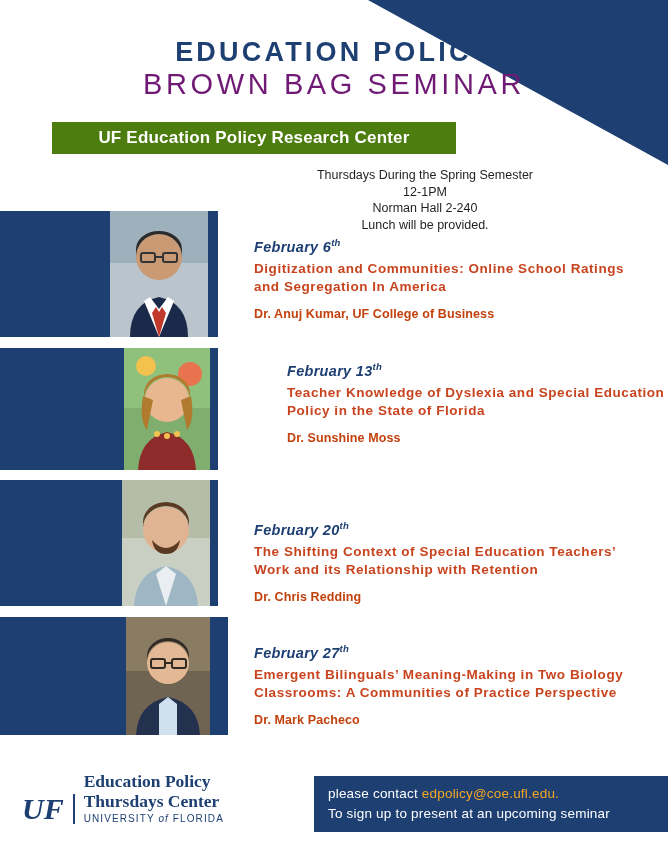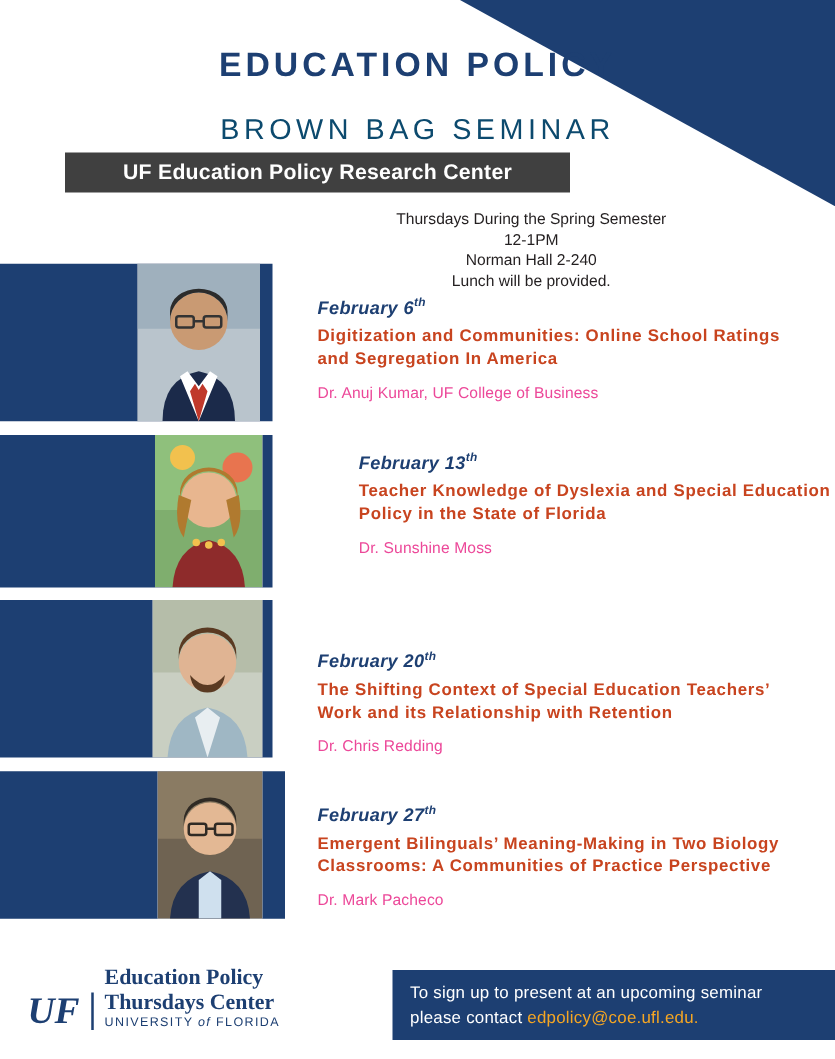--- a/index.html
+++ b/index.html
@@ -35,35 +35,35 @@
     text-align: center;
   }
   .title-main {
     font-size: 27px;
     font-weight: bold;
     letter-spacing: 3.2px;
     color: #1d3f72;
     line-height: 1.1;
   }
   .title-sub {
-    margin-top: 22px;
-    font-size: 23px;
+    margin-top: 0;
+    font-size: 29px;
     letter-spacing: 3.6px;
-    color: #0c4a6e;
+    color: #701a75;
     font-weight: normal;
   }
 
   
   .banner {
     position: absolute;
     top: 122px;
     left: 52px;
     width: 404px;
     height: 32px;
-    background: #404040;
+    background: #4d7c0f;
     display: flex;
     align-items: center;
     justify-content: center;
   }
   .banner-text {
     color: #ffffff;
     font-size: 17px;
     font-weight: bold;
     letter-spacing: 0.2px;
   }
@@ -118,22 +118,22 @@
     margin-top: 5px;
     font-size: 13.5px;
     font-weight: bold;
     color: #c8441f;
     letter-spacing: 0.55px;
     line-height: 1.38;
   }
   .speaker {
     margin-top: 10px;
     font-size: 12.5px;
-    font-weight: normal;
-    color: #ec4899;
+    font-weight: bold;
+    color: #c2410c;
     letter-spacing: 0.1px;
   }
 
   
   .footer-logo {
     position: absolute;
     left: 22px;
     top: 772px;
     display: flex;
     align-items: flex-end;
@@ -297,15 +297,15 @@
 <div class="footer-logo">
   <div class="uf-mark">UF</div>
   <div class="uf-lines">
     <div class="uf-l1">Education Policy</div>
     <div class="uf-l2">Thursdays Center</div>
     <div class="uf-l3"><span>UNIVERSITY</span> <em>of</em> <span>FLORIDA</span></div>
   </div>
 </div>
 
 <div class="signup-box">
+  <div class="signup-line"><span>please contact </span><span class="signup-email">edpolicy@coe.ufl.edu.</span></div>
   <div class="signup-line">To sign up to present at an upcoming seminar</div>
-  <div class="signup-line"><span>please contact </span><span class="signup-email">edpolicy@coe.ufl.edu.</span></div>
 </div>
 
 </body></html>

